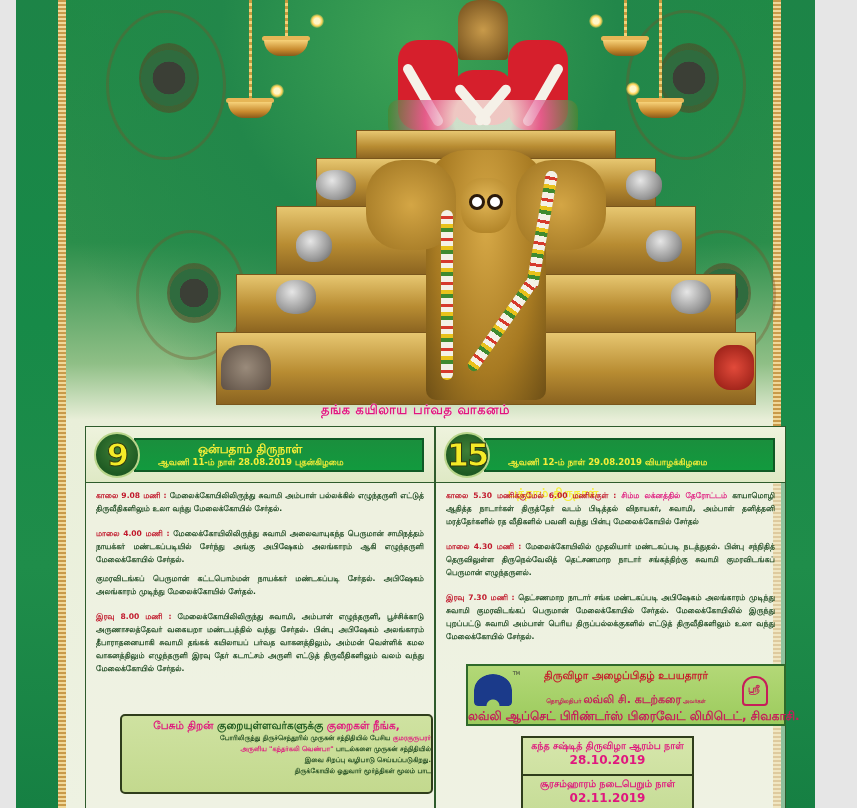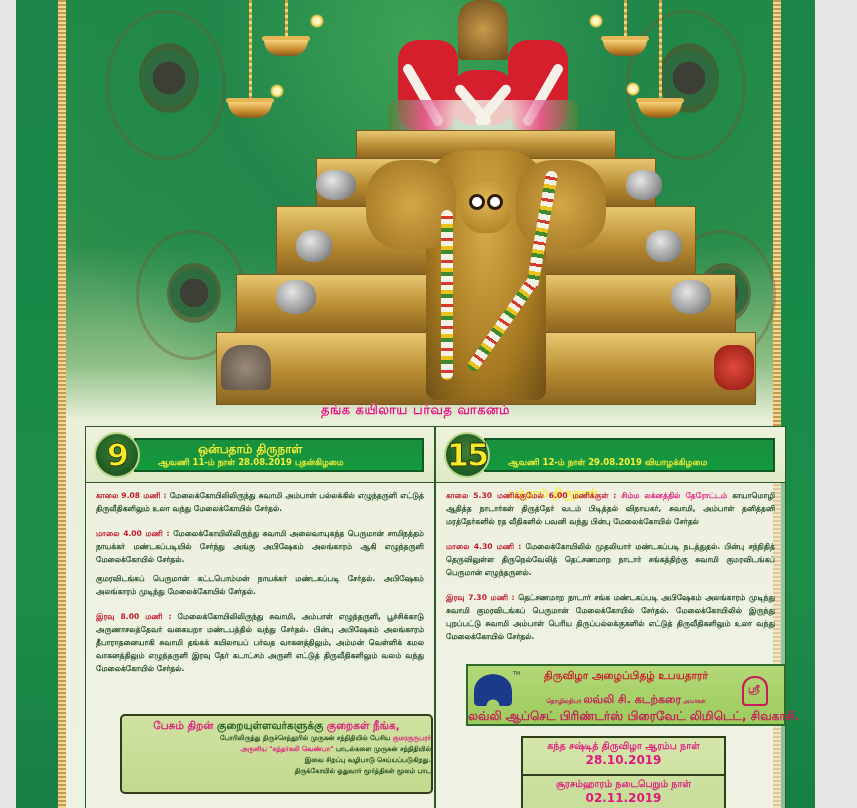--- a/index.html
+++ b/index.html
@@ -91,21 +91,21 @@
     .sponsor-logo .tm { position: absolute; right: -8px; top: -4px; font-size: 5px; color: #333; }
     .sponsor-emblem { position: absolute; right: 16px; top: 10px; width: 26px; height: 30px; border: 2px solid #c61e5a; border-radius: 12px 12px 4px 4px; }
     .sponsor-emblem span { position: absolute; left: 4px; top: 6px; font-size: 9px; color: #c61e5a; font-weight: bold; }
     .sp-title { position: absolute; left: 0; right: 0; top: 3px; text-align: center; font-family: "DejaVu Sans", sans-serif; font-weight: bold; font-size: 10.5px; color: #c61e2c; }
     .sp-name { position: absolute; left: 0; right: 0; top: 22px; text-align: center; font-family: "DejaVu Sans", sans-serif; font-weight: bold; white-space: nowrap; }
     .sp-name .pre { font-size: 6px; color: #c61e5a; }
     .sp-name .nm { font-size: 11px; color: #c61e5a; }
     .sp-name .suf { font-size: 5.5px; color: #c61e5a; }
     .sp-company { position: absolute; left: 0; right: 0; top: 43px; text-align: center; font-family: "DejaVu Sans", sans-serif; font-weight: bold; font-size: 12px; color: #c61e5a; white-space: nowrap; }
 
-    .dates-box { position: absolute; left: 505px; top: 736px; width: 205px; height: 72px; border: 2px solid #2f3d1b; border-bottom: none;
+    .dates-box { position: absolute; left: 505px; top: 736px; width: 173px; height: 72px; border: 2px solid #2f3d1b; border-bottom: none;
       background: linear-gradient(180deg, #d6e6ab, #c7dd98); }
     .dates-row { height: 36px; text-align: center; font-family: "DejaVu Sans", sans-serif; font-weight: bold; color: #e0177e; padding-top: 2px; }
     .dates-row + .dates-row { border-top: 2px solid #2f3d1b; }
     .dates-row .lbl { font-size: 9.5px; }
     .dates-row .val { font-size: 12px; }
   </style>
 </head>
 <body>
 
 <div class="poster">

